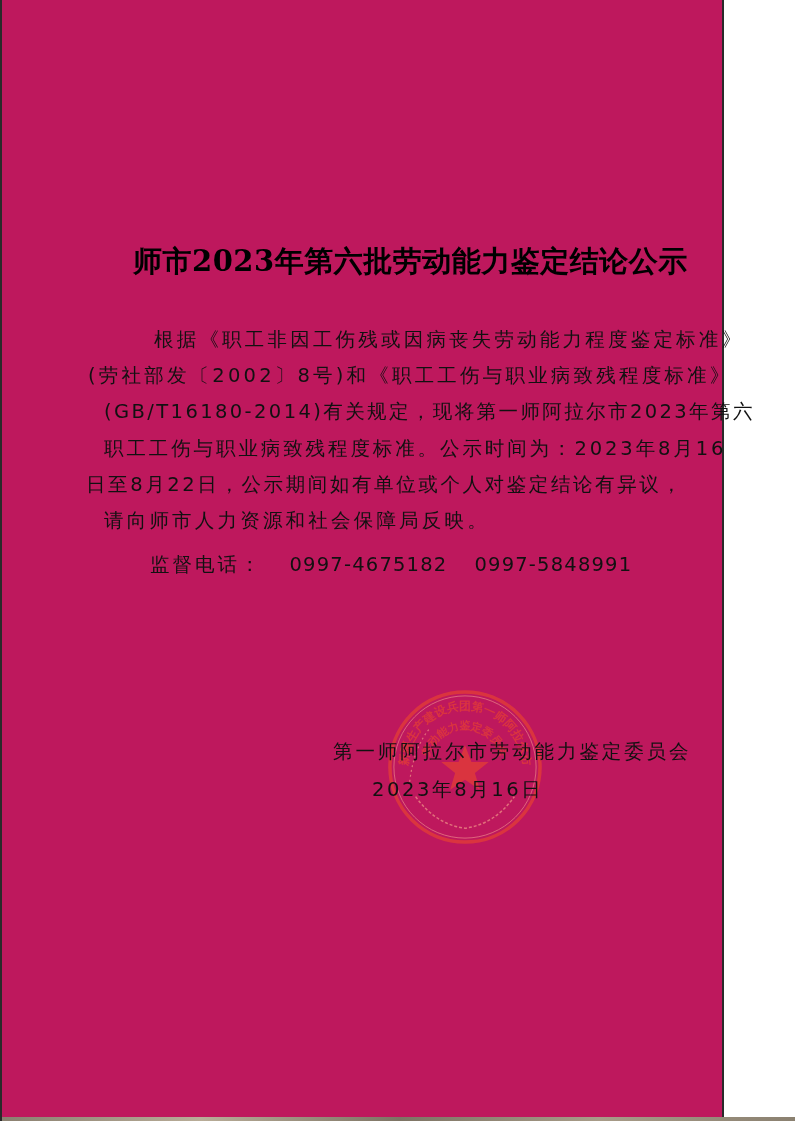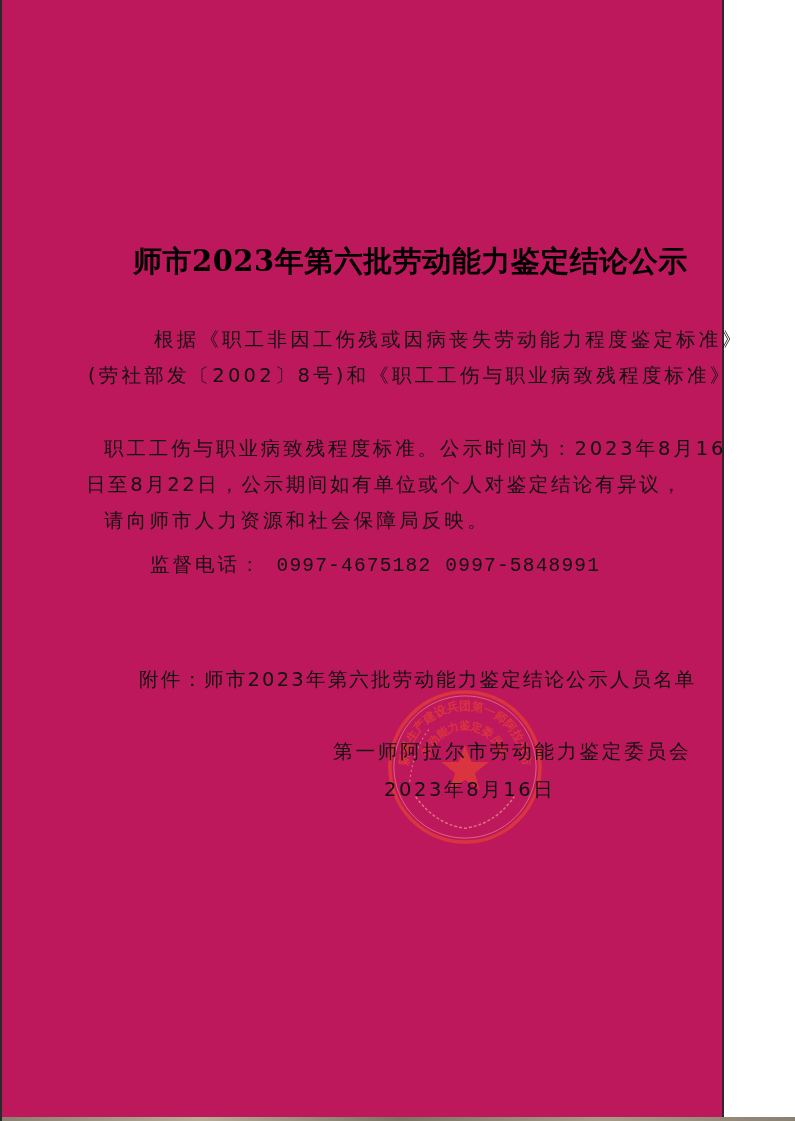--- a/index.html
+++ b/index.html
@@ -26,47 +26,47 @@
     line-height: 36px; color: #000000; letter-spacing: 0.5px;
   }
   .l1 { left: 152px; top: 328px; }
   .l2 { left: 86px; top: 364px; }
   .l3 { left: 102px; top: 400px; letter-spacing: 2.4px; }
   .l4 { left: 102px; top: 437px; letter-spacing: 2.9px; }
   .l5 { left: 84px; top: 473px; letter-spacing: 2.6px; }
   .l6 { left: 102px; top: 509px; letter-spacing: 3.2px; text-align: right; }
   .phone { left: 148px; top: 553px; letter-spacing: 1.2px; }
   .phone .lbl { font-weight: normal; letter-spacing: 3px; }
-  .phone .num { margin-left: 14px; font-family: Liberation Mono, monospace; }
+  .phone .num { margin-left: 27px; }
   .attach { left: 137px; top: 668px; letter-spacing: 2.2px; }
   .committee { left: 292px; top: 740px; letter-spacing: 2.9px; z-index: 3; margin-left: 39px; }
-  .date { left: 382px; top: 778px; letter-spacing: 2.6px; z-index: 3; }
+  .date { left: 370px; top: 778px; letter-spacing: 2.6px; z-index: 3; }
   .seal {
     position: absolute; left: 384px; top: 688px; width: 158px; height: 158px;
     z-index: 2; opacity: 0.85;
   }
 </style>
 </head>
 <body>
 
 <div class="page">
 
   <div class="title">师市2023年第六批劳动能力鉴定结论公示</div>
 
   <div class="line l1">根据《职工非因工伤残或因病丧失劳动能力程度鉴定标准》</div>
   <div class="line l2">(劳社部发〔2002〕8号)和《职工工伤与职业病致残程度标准》</div>
+  <div class="line l3">(GB/T16180-2014)有关规定，现将第一师阿拉尔市2023年第六</div>
   <div class="line l4">职工工伤与职业病致残程度标准。公示时间为：2023年8月16</div>
   <div class="line l5">日至8月22日，公示期间如有单位或个人对鉴定结论有异议，</div>
   <div class="line l6">请向师市人力资源和社会保障局反映。</div>
 
   <div class="line phone">
     <span class="lbl">监督电话：</span><span class="num">0997-4675182</span><span class="num">0997-5848991</span>
   </div>
 
-  <div class="line attach">附件：师市2023年第六批劳动能力鉴定结论公示人员名单</div>
 
   <svg class="seal" viewBox="0 0 160 160">
     <defs>
       <path id="sealArcOuter" d="M 22 80 A 58 58 0 1 1 138 80"></path>
       <path id="sealArcInner" d="M 42 80 A 38 38 0 1 1 118 80"></path>
     </defs>
     <circle cx="80" cy="80" r="76" fill="none" stroke="#e03a3a" stroke-width="3.5"></circle>
     <circle cx="80" cy="80" r="72" fill="none" stroke="#ef8a8a" stroke-width="0.8"></circle>
     <text font-family="DejaVu Sans, sans-serif" font-size="12" fill="#e03a3a" font-weight="bold">
       <textPath href="#sealArcOuter" startOffset="50%" text-anchor="middle">新疆生产建设兵团第一师阿拉尔市</textPath>

